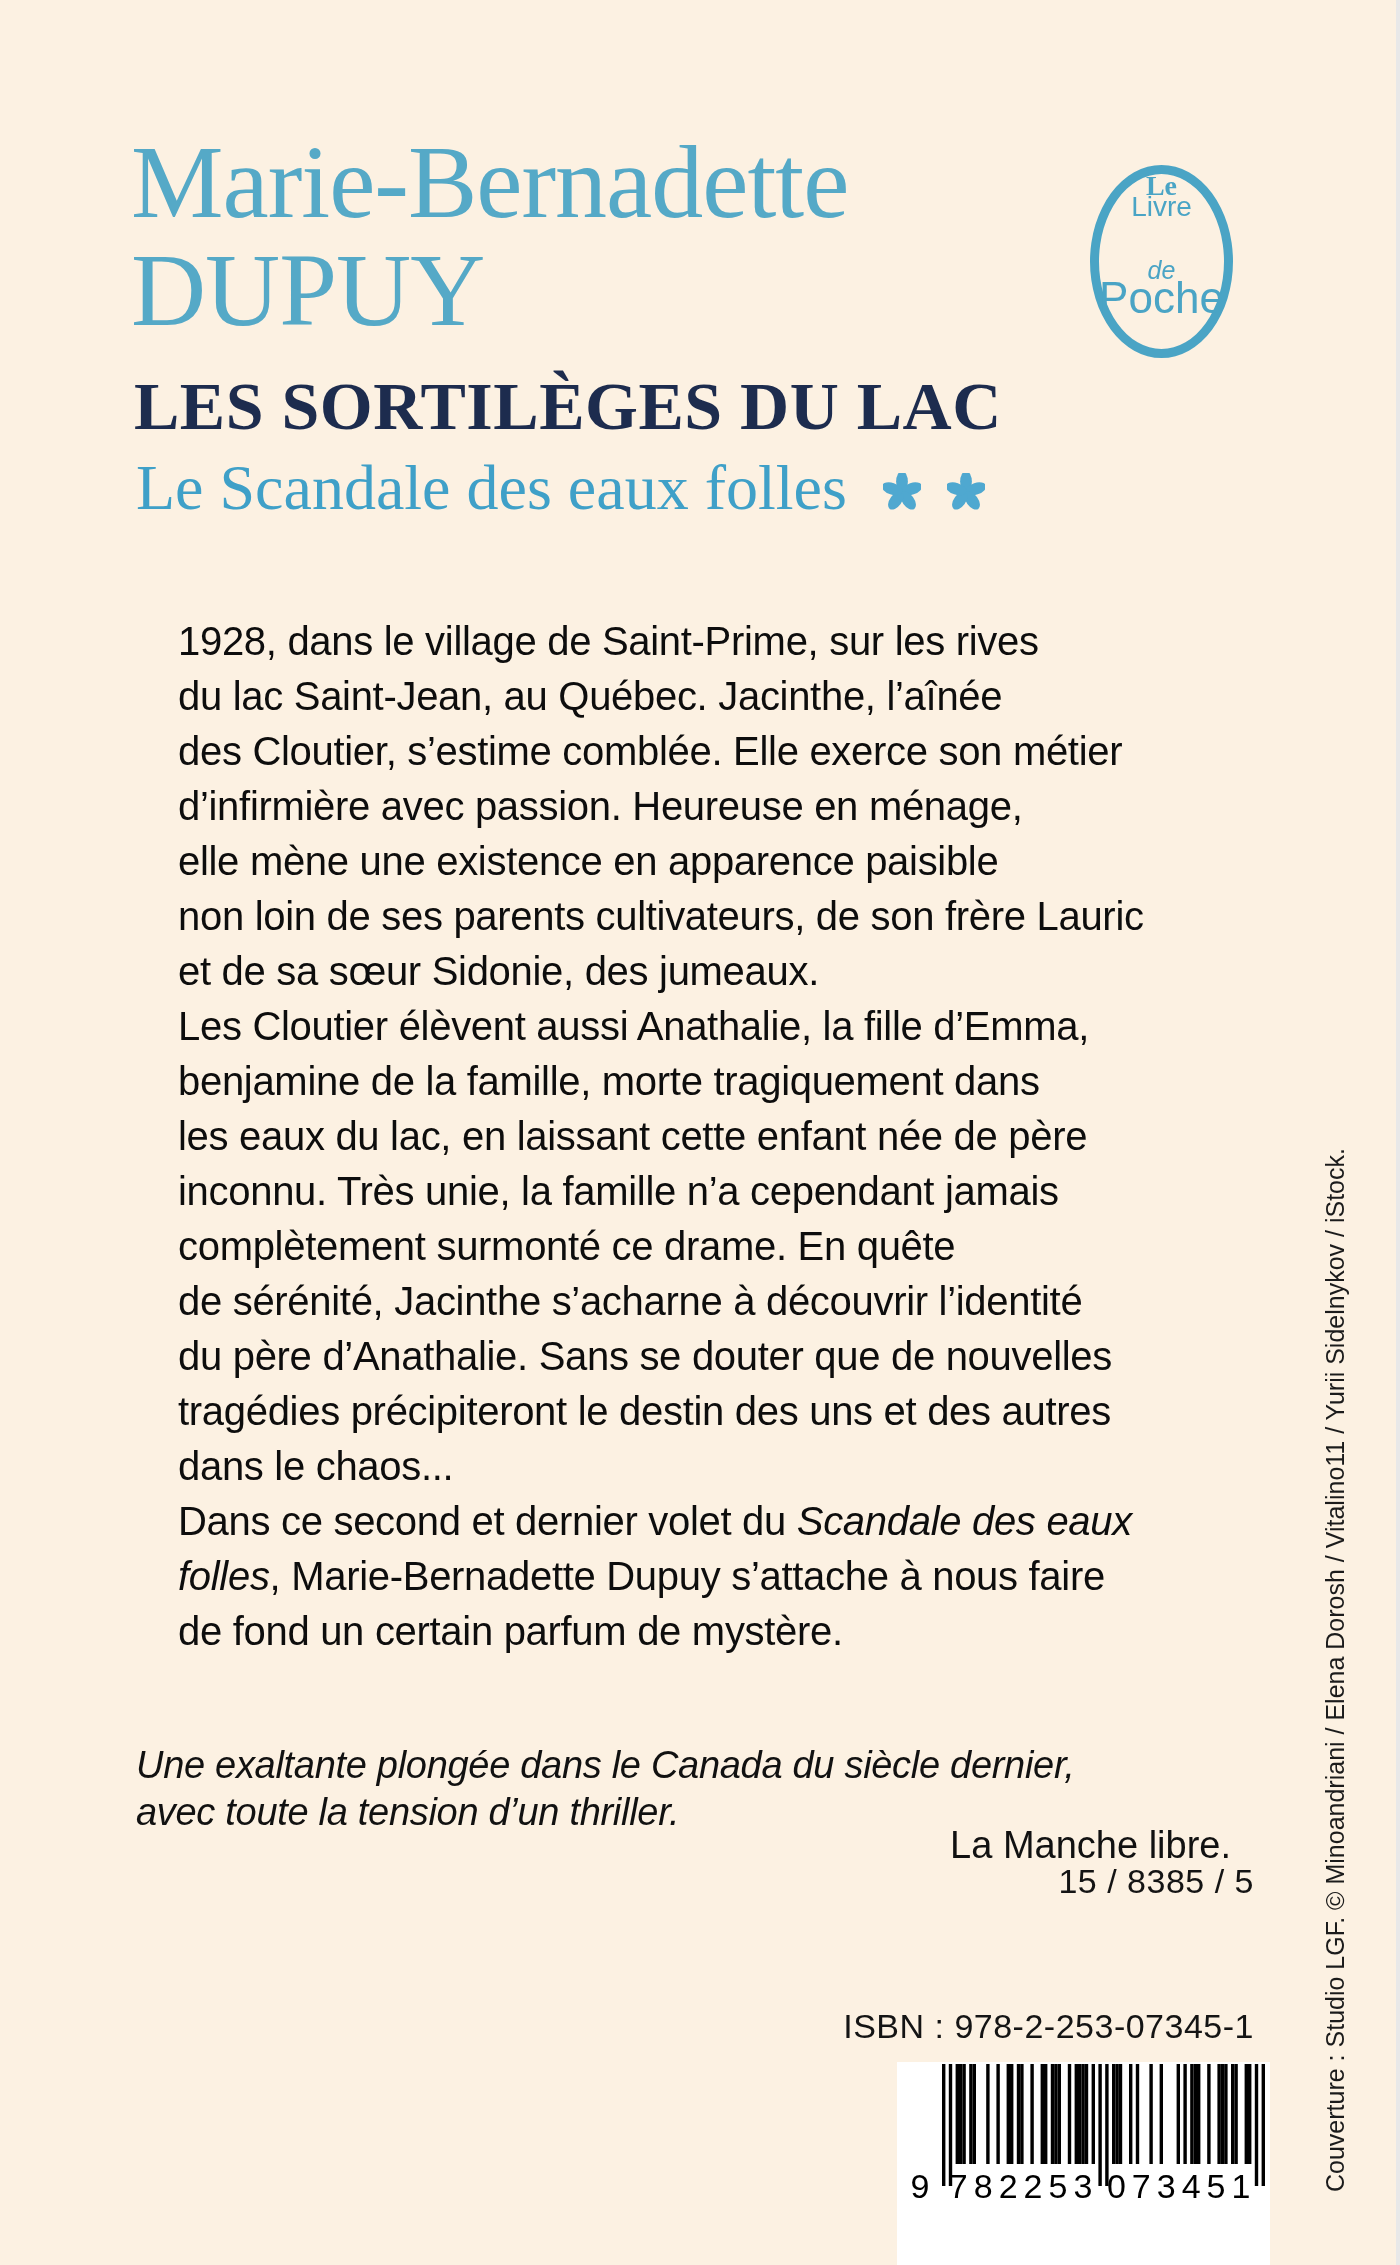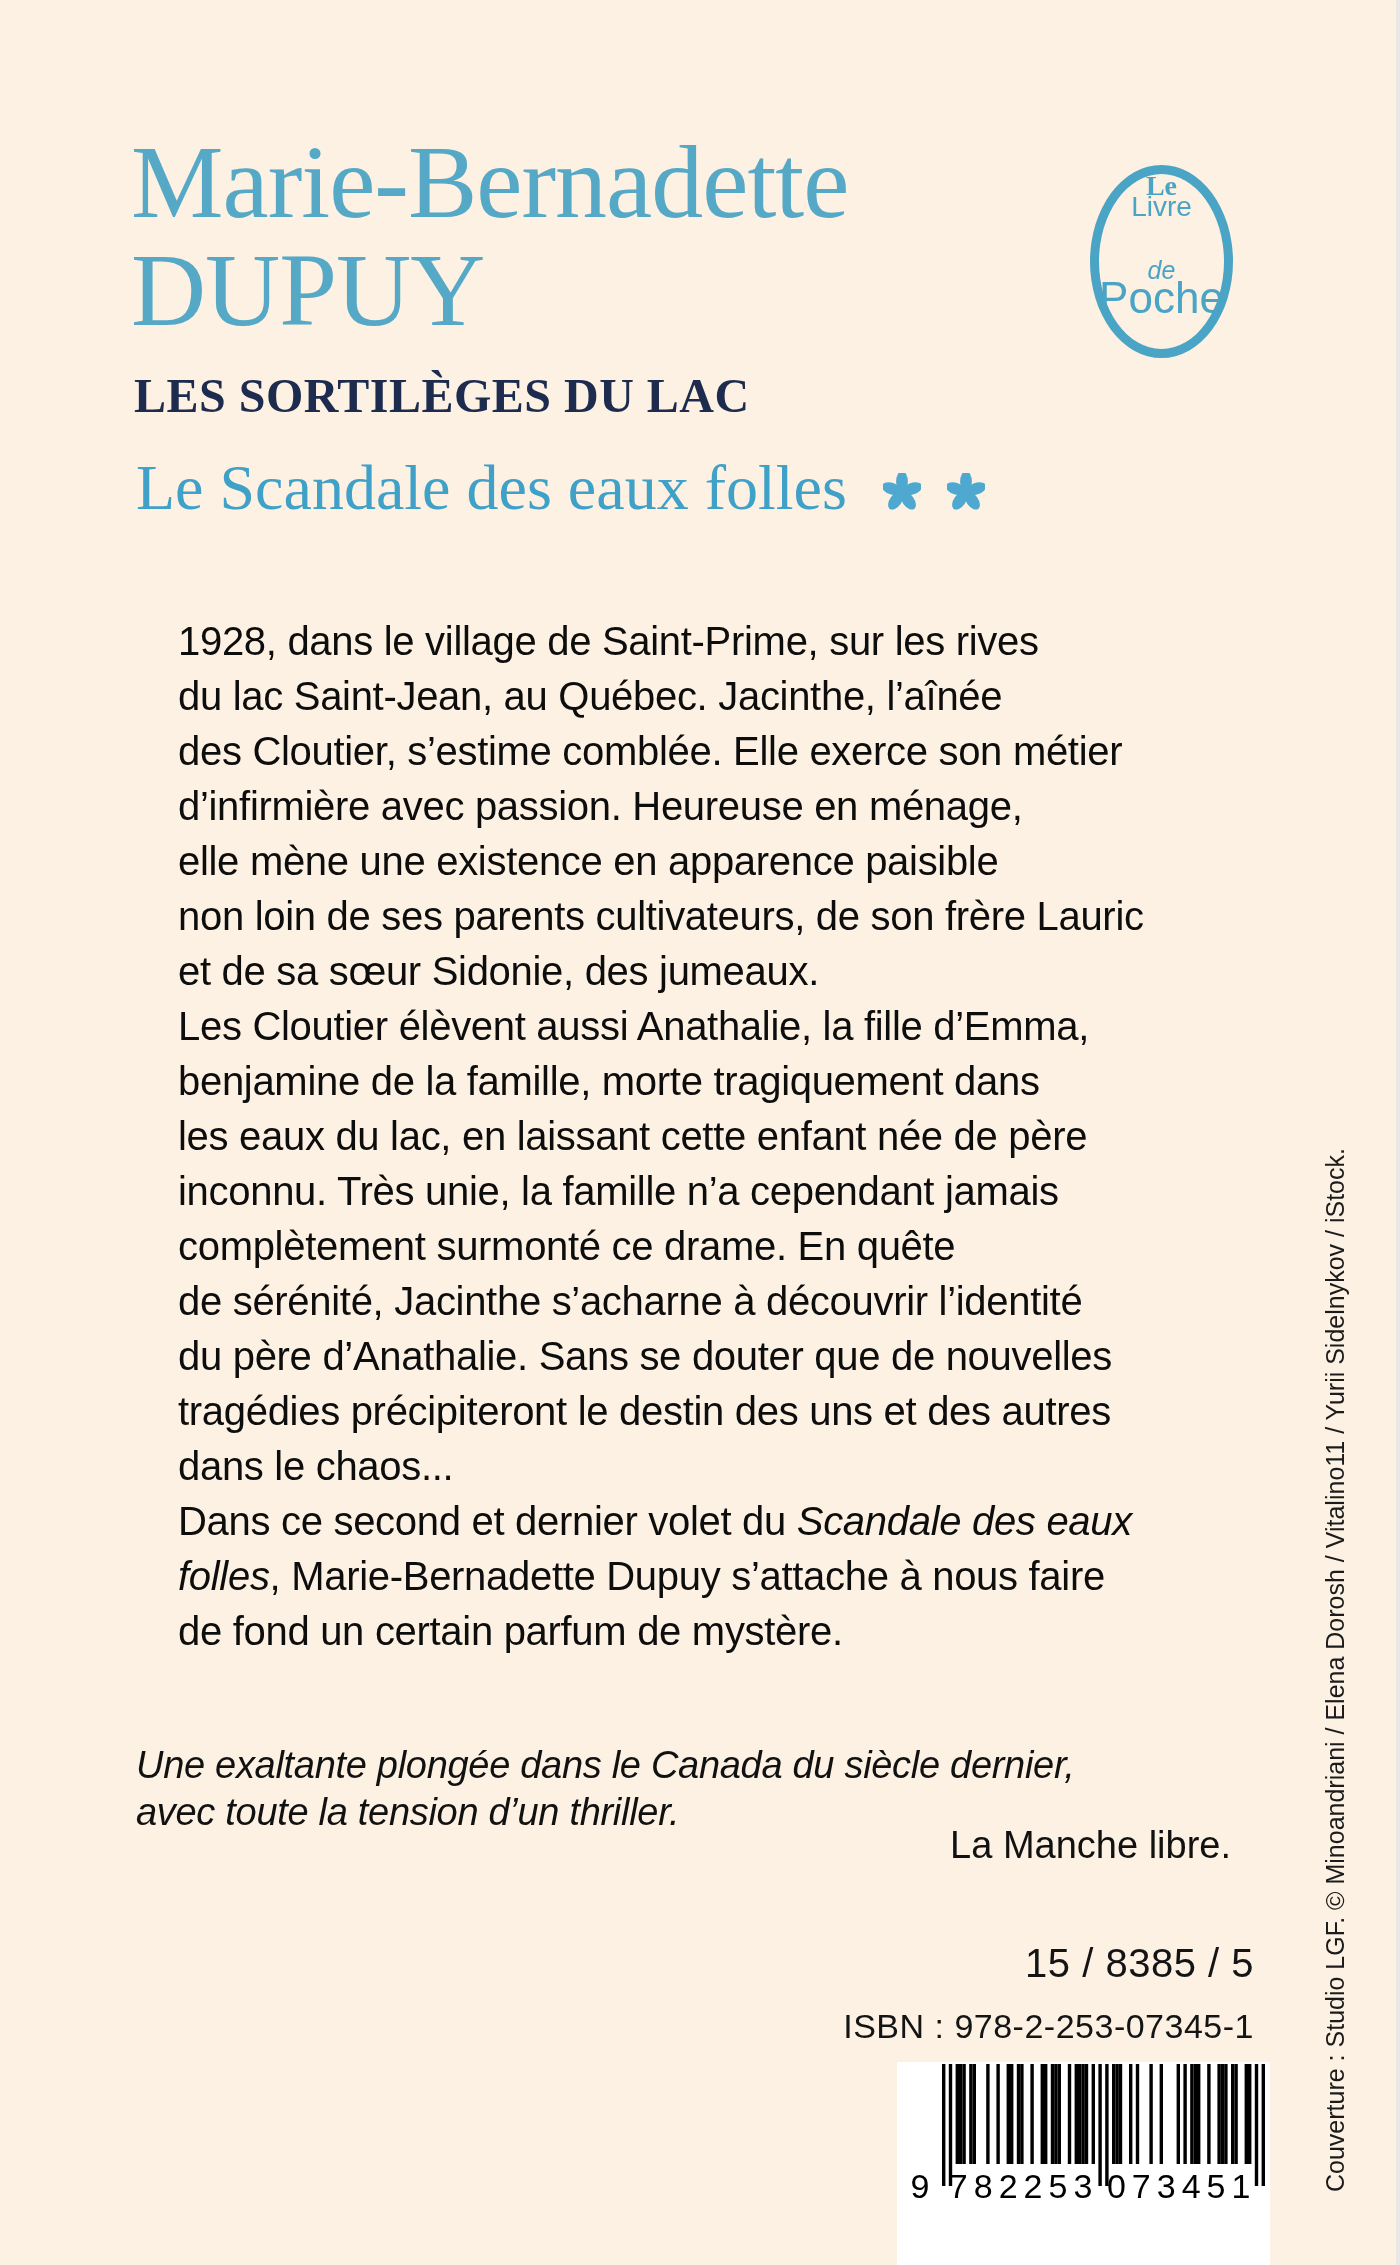--- a/index.html
+++ b/index.html
@@ -22,21 +22,21 @@
   }
   .logo > div{position:absolute;left:0;right:0;white-space:nowrap;}
   .logo-le{top:-4px;font-family:"Liberation Serif",serif;font-size:28px;font-weight:700;}
   .logo-livre{top:17px;font-size:28px;letter-spacing:0px;}
   .logo-de{top:82px;font-size:25px;font-style:italic;}
   .logo-poche{top:99px;font-size:44px;}
   
   .title{
     position:absolute;left:134px;top:372px;margin:0;
     font-family:"Liberation Serif",serif;font-weight:700;
-    font-size:48px;line-height:1;color:#1d2c4e;white-space:nowrap;letter-spacing:0.5px;
+    font-size:68px;line-height:1;color:#1d2c4e;white-space:nowrap;letter-spacing:0.5px;
   }
   .subtitle{
     position:absolute;left:136px;top:456px;
     font-family:"Liberation Serif",serif;font-weight:400;
     font-size:64px;line-height:1;color:#3fa0c8;white-space:nowrap;
   }
   .subtitle .marks{display:inline-block;margin-left:20px;vertical-align:-2px;}
   .subtitle .marks svg{margin-right:10px;}
   
   .synopsis{
@@ -50,22 +50,22 @@
     position:absolute;left:136px;top:1742px;
     font-size:38px;line-height:47px;font-style:italic;color:#111;letter-spacing:-0.3px;
   }
   .quote-line{white-space:nowrap;height:47px;}
   .attribution{
     position:absolute;right:165px;top:1826px;
     font-size:38px;line-height:1;color:#111;white-space:nowrap;
   }
   
   .printcode{
-    position:absolute;right:142px;top:1943px;
-    font-size:40px;line-height:1;color:#141414;white-space:nowrap;letter-spacing:0.5px;
+    position:absolute;right:142px;top:1864px;
+    font-size:34px;line-height:1;color:#141414;white-space:nowrap;letter-spacing:0.5px;
   }
   .isbn{
     position:absolute;right:142px;top:2009px;
     font-size:34px;line-height:1;color:#141414;white-space:nowrap;letter-spacing:0.5px;
   }
   
   .barcode-box{
     position:absolute;left:897px;top:2062px;width:373px;height:203px;background:#ffffff;
   }
   .barcode-box svg{position:absolute;left:5px;top:2px;}

